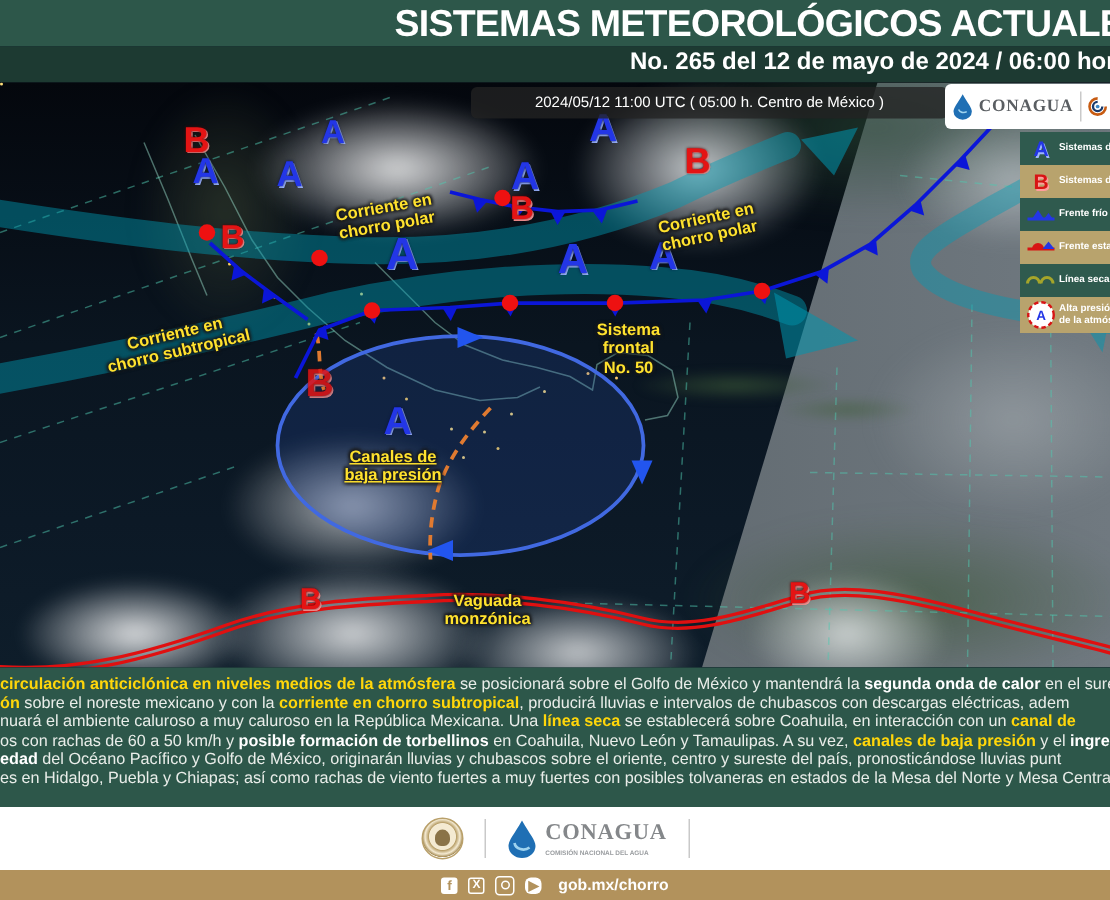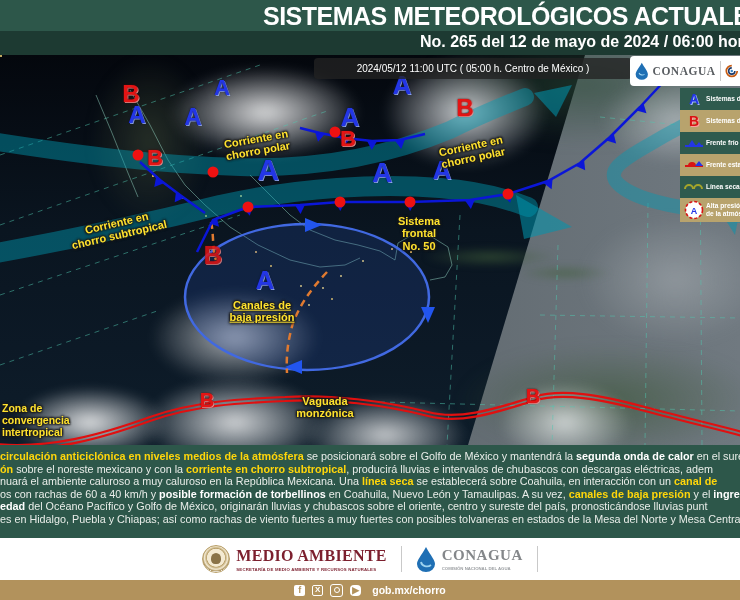--- a/index.html
+++ b/index.html
@@ -178,23 +178,20 @@
 chorro polar</div>
     <div class="ylab" style="left:472px;top:97px;transform:translate(-50%,-50%) rotate(-12deg);">Corriente en
 chorro polar</div>
     <div class="ylab" style="left:118px;top:174px;transform:translate(-50%,-50%) rotate(-13deg);">Corriente en
 chorro subtropical</div>
     <div class="ylab" style="left:262px;top:256px;text-decoration:underline;">Canales de
 baja presión</div>
     <div class="ylab" style="left:419px;top:178px;">Sistema
 frontal
 No. 50</div>
-    <div class="ylab" style="left:2px;top:348px;transform:none;text-align:left;font-size:10.5px;">Zona de
-convergencia
-intertropical</div>
     <div class="ylab" style="left:325px;top:352px;">Vaguada
 monzónica</div>
 
     <div id="stamp">2024/05/12 11:00 UTC ( 05:00 h. Centro de México )</div>
 
     <div id="chip">
       <svg width="14" height="18" viewBox="0 0 20 26">
         <path d="M10,1 C5,10 1,14 1,18 a9,8 0 0 0 18,0 C19,14 15,10 10,1Z" fill="#1f6fb4"></path>
         <path d="M6,16 a5,4 0 0 0 8,2" fill="none" stroke="#9ed3ef" stroke-width="1.6"></path>
       </svg>
@@ -258,32 +255,28 @@
         </span>
         <span class="ltx">Alta presión en niveles medios de la atmósfera</span>
       </div>
     </div>
   </div>
 
   <div id="forecast">
     <div class="fl"><span class="s-y">circulación anticiclónica en niveles medios de la atmósfera</span><span> se posicionará sobre el Golfo de México y mantendrá la </span><span class="s-w">segunda onda de calor</span><span> en el sure</span></div>
     <div class="fl"><span class="s-y">ón</span><span> sobre el noreste mexicano y con la </span><span class="s-y">corriente en chorro subtropical</span><span>, producirá lluvias e intervalos de chubascos con descargas eléctricas, adem</span></div>
     <div class="fl"><span>nuará el ambiente caluroso a muy caluroso en la República Mexicana. Una </span><span class="s-y">línea seca</span><span> se establecerá sobre Coahuila, en interacción con un </span><span class="s-y">canal de</span></div>
-    <div class="fl"><span>os con rachas de 60 a 40 km/h y </span><span class="s-w">posible formación de torbellinos</span><span> en Coahuila, Nuevo León y Tamaulipas. A su vez, </span><span class="s-y">canales de baja presión</span><span> y el </span><span class="s-w">ingre</span></div>
+    <div class="fl"><span>os con rachas de 60 a 50 km/h y </span><span class="s-w">posible formación de torbellinos</span><span> en Coahuila, Nuevo León y Tamaulipas. A su vez, </span><span class="s-y">canales de baja presión</span><span> y el </span><span class="s-w">ingre</span></div>
     <div class="fl"><span class="s-w">edad</span><span> del Océano Pacífico y Golfo de México, originarán lluvias y chubascos sobre el oriente, centro y sureste del país, pronosticándose lluvias punt</span></div>
     <div class="fl"><span>es en Hidalgo, Puebla y Chiapas; así como rachas de viento fuertes a muy fuertes con posibles tolvaneras en estados de la Mesa del Norte y Mesa Central.</span></div>
   </div>
 
   <div id="logos">
     <div class="lg">
       <span class="seal"></span>
-      <span>
-        <div class="ma-name">MEDIO AMBIENTE</div>
-        <div class="ma-sub">SECRETARÍA DE MEDIO AMBIENTE Y RECURSOS NATURALES</div>
-      </span>
     </div>
     <span class="fdv"></span>
     <div class="lg">
       <svg width="20" height="26" viewBox="0 0 20 26">
         <path d="M10,1 C5,10 1,14 1,18 a9,8 0 0 0 18,0 C19,14 15,10 10,1Z" fill="#1f6fb4"></path>
         <path d="M5,16 a6,5 0 0 0 10,3" fill="none" stroke="#9ed3ef" stroke-width="1.8"></path>
       </svg>
       <span>
         <div class="gl-name">CONAGUA</div>
         <div class="gl-sub">COMISIÓN NACIONAL DEL AGUA</div>

